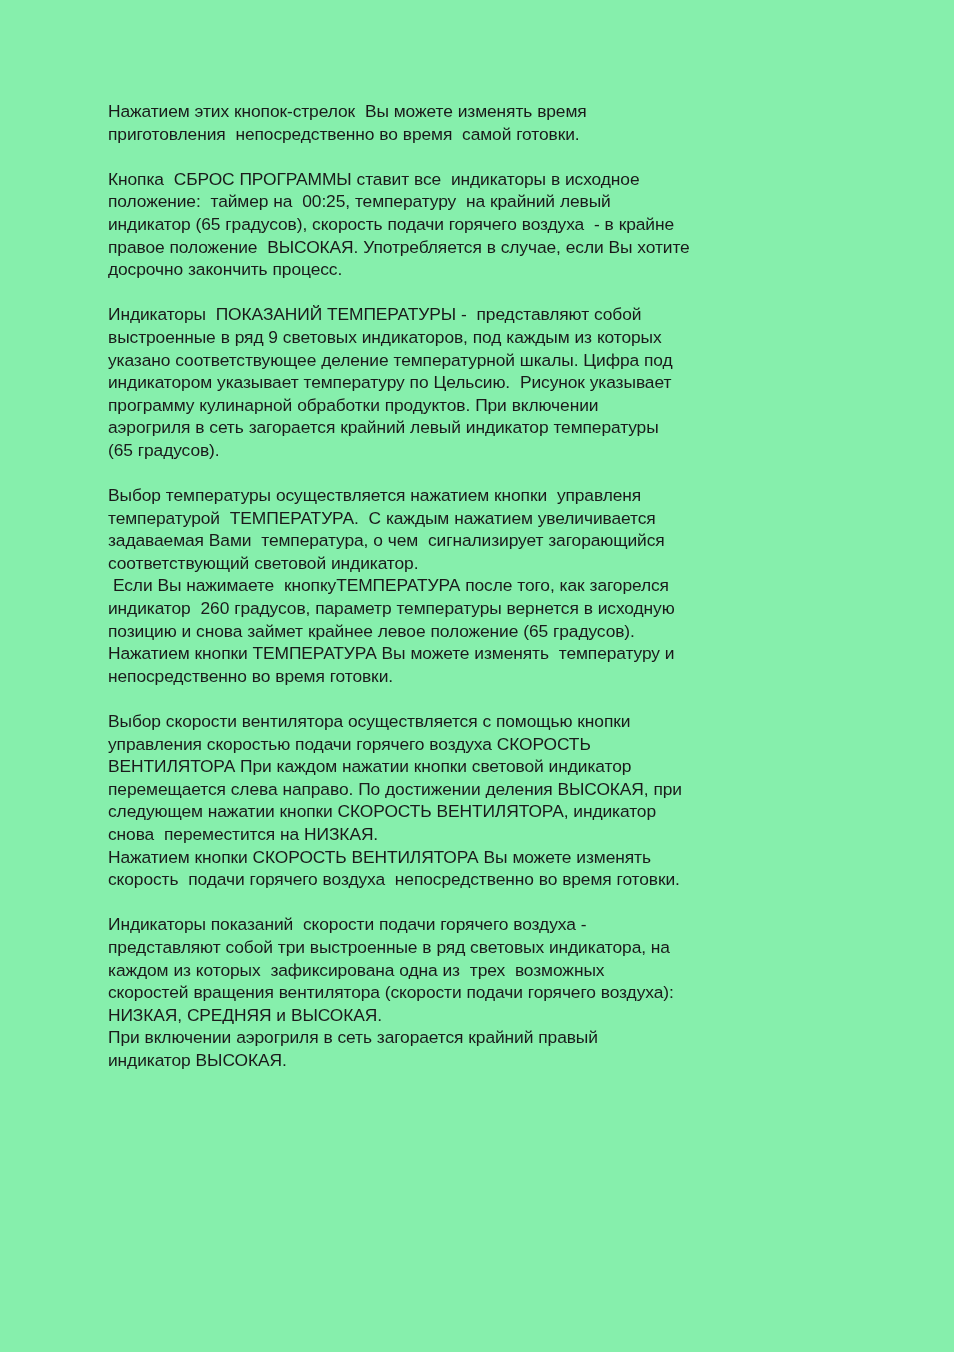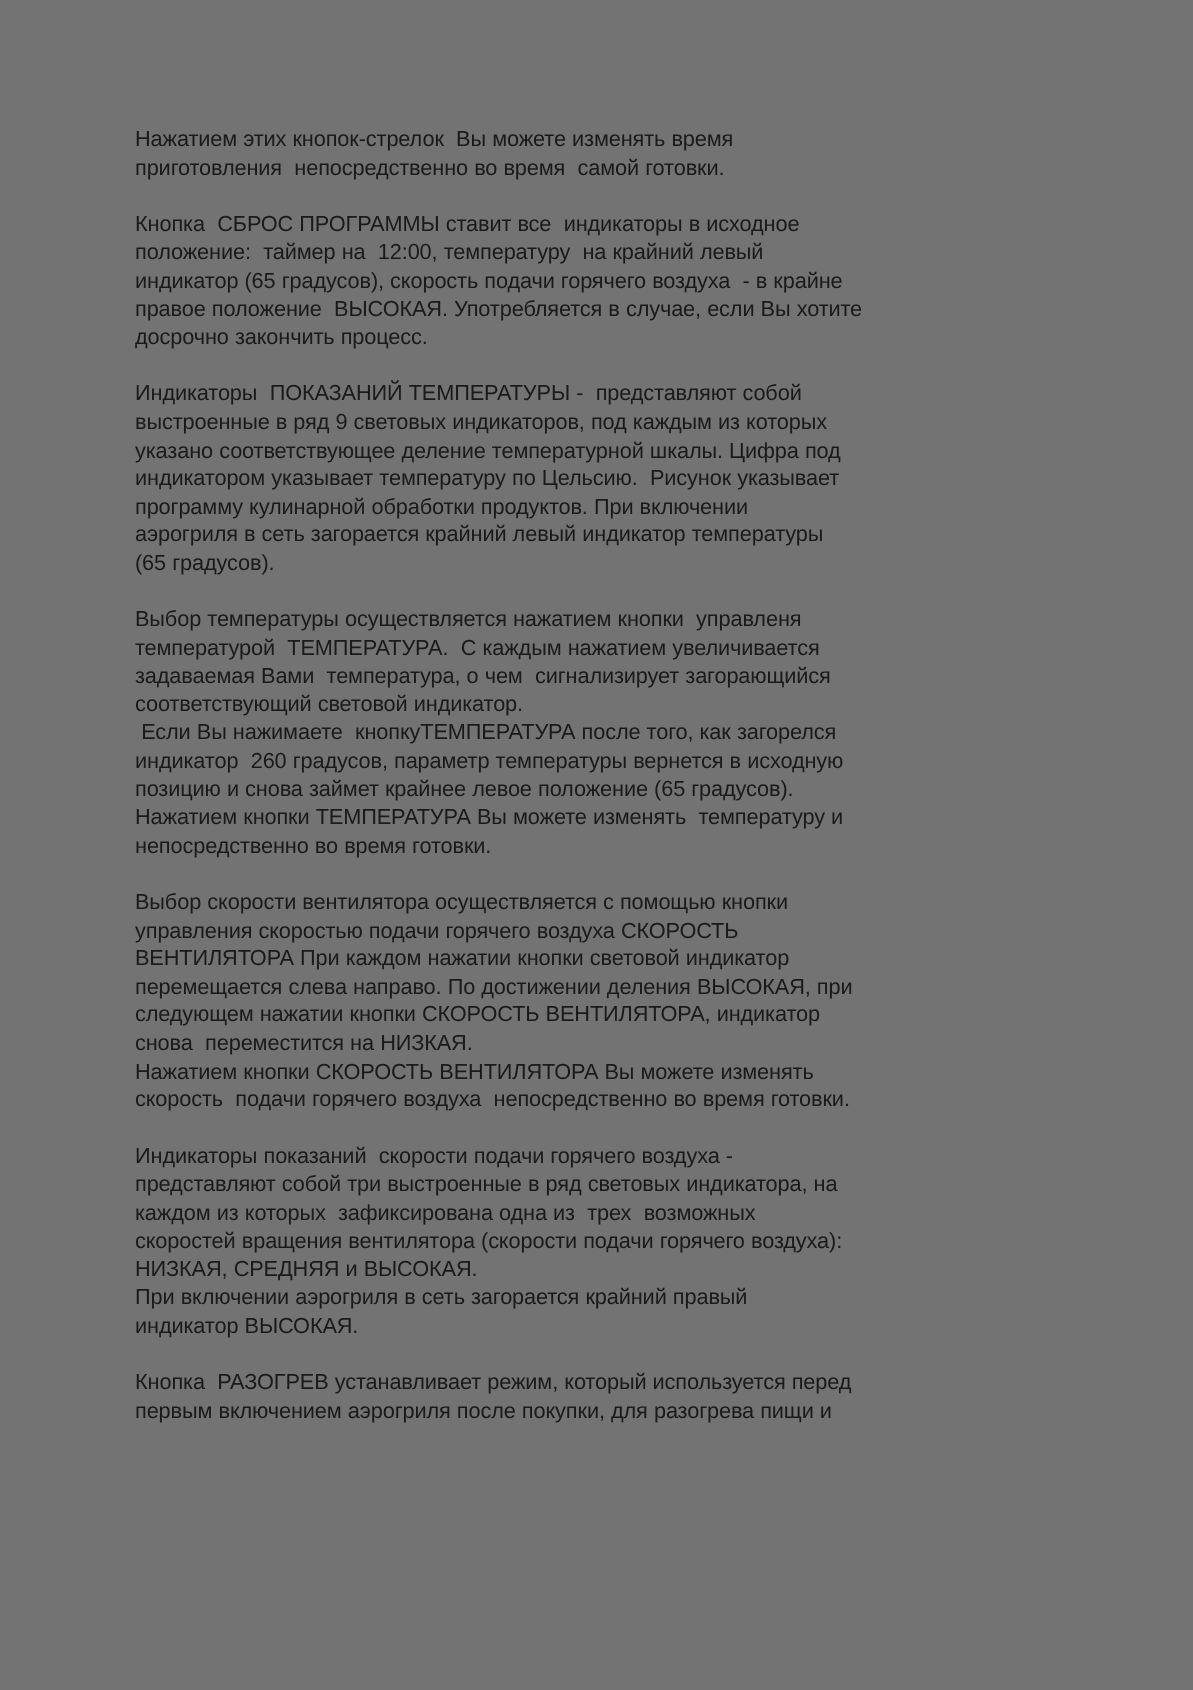--- a/index.html
+++ b/index.html
@@ -11,21 +11,21 @@
     width: 954px;
     height: 1352px;
     overflow: hidden;
     font-family: "Liberation Sans", sans-serif;
     color: #1a1a1a;
   }
   #page {
     position: relative;
     width: 954px;
     height: 1352px;
-    background: #737373;
+    background: #86efac;
     box-sizing: border-box;
   }
   #doc-body {
     position: absolute;
     left: 108px;
     top: 100px;
     width: 730px;
   }
   .para {
     margin: 0 0 22.6px 0;
@@ -43,21 +43,21 @@
 </head>
 <body>
 
 <div id="page">
   <div id="doc-body">
 
     <p class="para">Нажатием этих кнопок-стрелок  Вы можете изменять время
 приготовления  непосредственно во время  самой готовки.</p>
 
     <p class="para">Кнопка  СБРОС ПРОГРАММЫ ставит все  индикаторы в исходное
-положение:  таймер на  12:00, температуру  на крайний левый
+положение:  таймер на  00:25, температуру  на крайний левый
 индикатор (65 градусов), скорость подачи горячего воздуха  - в крайне
 правое положение  ВЫСОКАЯ. Употребляется в случае, если Вы хотите
 досрочно закончить процесс.</p>
 
     <p class="para">Индикаторы  ПОКАЗАНИЙ ТЕМПЕРАТУРЫ -  представляют собой
 выстроенные в ряд 9 световых индикаторов, под каждым из которых
 указано соответствующее деление температурной шкалы. Цифра под
 индикатором указывает температуру по Цельсию.  Рисунок указывает
 программу кулинарной обработки продуктов. При включении
 аэрогриля в сеть загорается крайний левый индикатор температуры
@@ -83,17 +83,15 @@
 скорость  подачи горячего воздуха  непосредственно во время готовки.</p>
 
     <p class="para">Индикаторы показаний  скорости подачи горячего воздуха -
 представляют собой три выстроенные в ряд световых индикатора, на
 каждом из которых  зафиксирована одна из  трех  возможных
 скоростей вращения вентилятора (скорости подачи горячего воздуха):
 НИЗКАЯ, СРЕДНЯЯ и ВЫСОКАЯ.
 При включении аэрогриля в сеть загорается крайний правый
 индикатор ВЫСОКАЯ.</p>
 
-    <p class="para">Кнопка  РАЗОГРЕВ устанавливает режим, который используется перед
-первым включением аэрогриля после покупки, для разогрева пищи и</p>
 
   </div>
 </div>
 
 </body></html>

